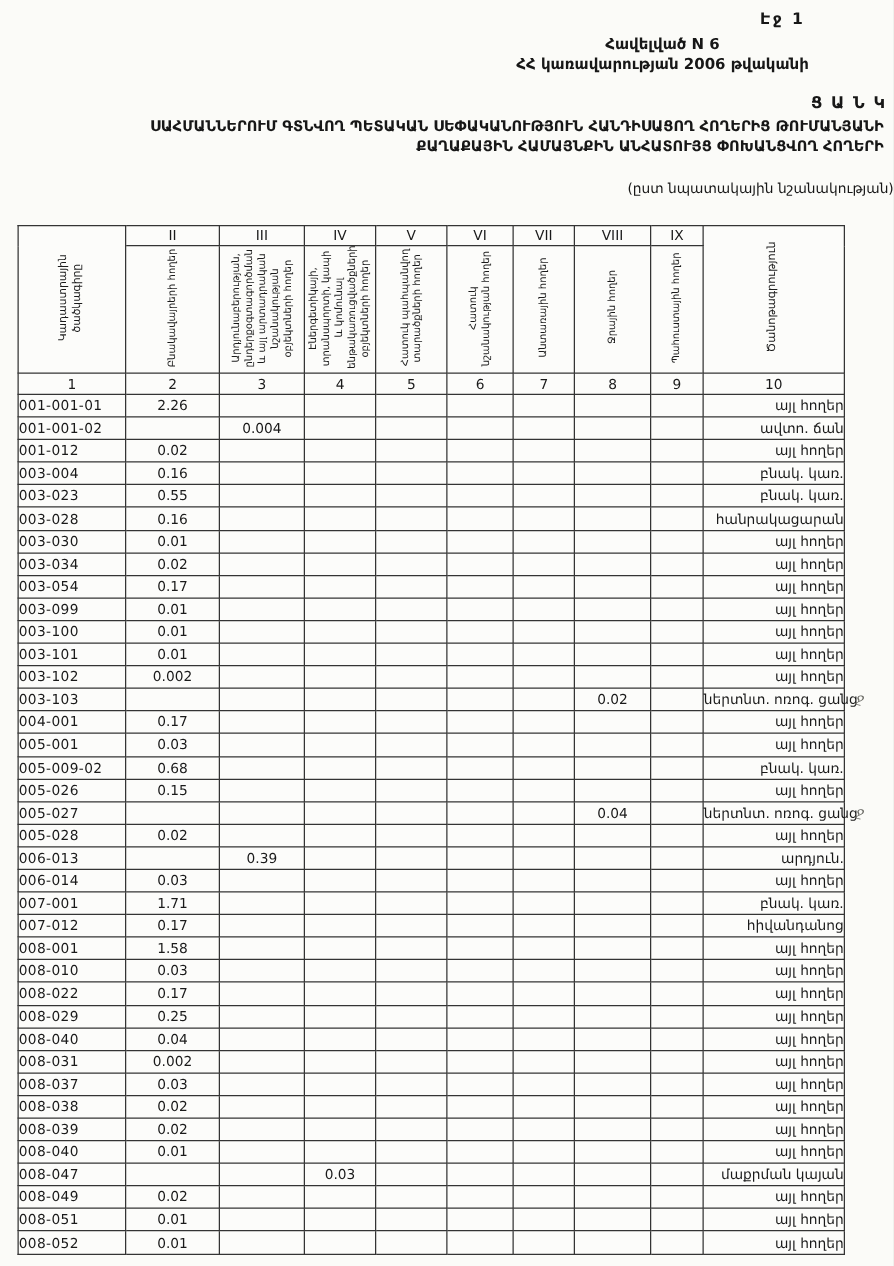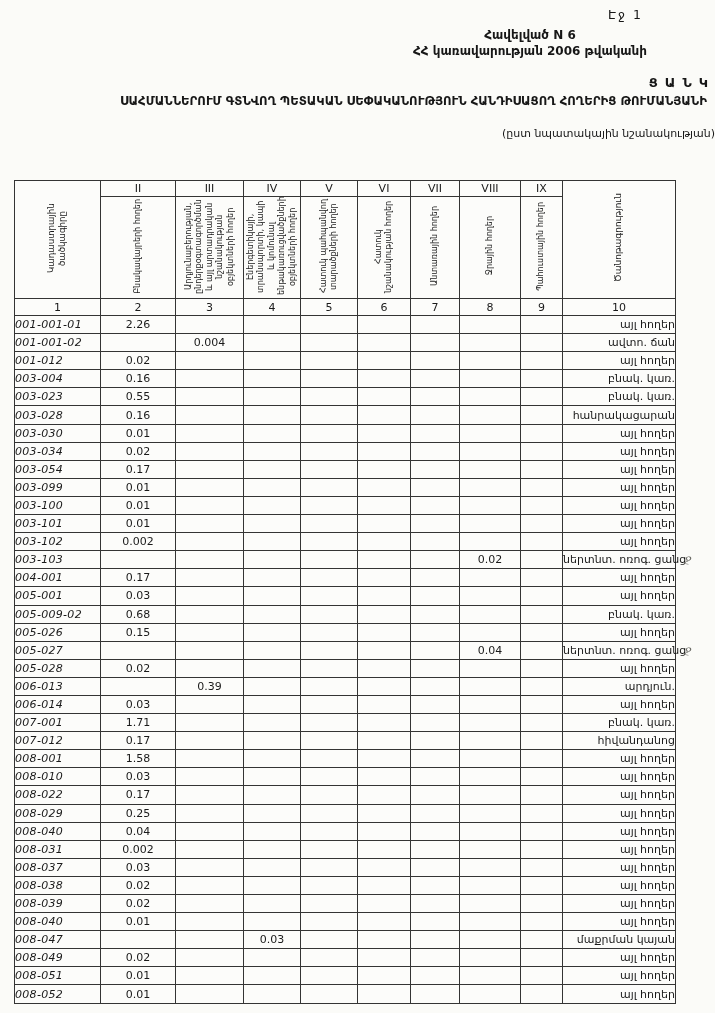--- a/index.html
+++ b/index.html
@@ -4,21 +4,21 @@
 <style>
   html,body{margin:0;padding:0;background:#dededa;}
   .page{
     position:relative;width:715px;height:1013px;margin:0 auto;
     background:#fbfbf8;
     font-family:"DejaVu Sans",sans-serif;color:#171717;
     overflow:hidden;
   }
   .page-num{
     position:absolute;top:7px;left:608px;
-    font-size:12.5px;font-weight:normal;letter-spacing:2px;
+    font-size:12.5px;font-weight:bold;letter-spacing:2px;
   }
   .appendix{
     position:absolute;top:27px;left:350px;width:360px;
     text-align:center;font-size:12px;font-weight:bold;line-height:1.35;
   }
   .title-block{
     position:absolute;top:75px;left:0;width:715px;text-align:right;
   }
   .title-main{font-size:13px;font-weight:bold;letter-spacing:7px;margin-bottom:3px;}
   .title-line{font-size:11.7px;font-weight:bold;line-height:1.4;padding:0 8px;}
@@ -36,21 +36,21 @@
   td.vcell{height:101px;text-align:center;}
   .vert{
     writing-mode:vertical-rl;transform:rotate(180deg);
     display:inline-block;font-size:8px;line-height:1.3;
     max-height:97px;text-align:center;
   }
   td.code-hdr .vert{font-size:8.6px;}
   td.note-hdr .vert{font-size:9px;}
   tr.num-row td{height:16px;text-align:center;font-size:11px;}
   tbody td{height:17.1px;overflow:hidden;}
-  td.code{text-align:left;padding-left:4px;font-size:11px;letter-spacing:0.3px;font-style:italic;}
+  td.code{text-align:left;padding-left:4px;font-size:11px;letter-spacing:0.3px;}
   td.val{text-align:center;font-size:11px;}
   td.note{
     text-align:right;padding-left:4px;font-size:10.6px;
     position:relative;overflow:visible;white-space:nowrap;
   }
   .mark{
     position:absolute;right:-16px;top:1px;
     font-size:11px;color:#6b6b66;font-style:italic;
     transform:rotate(14deg);
     font-family:"DejaVu Serif",serif;
@@ -64,20 +64,21 @@
   <div class="page-num">Էջ 1</div>
 
   <div class="appendix">
     <div>Հավելված N 6</div>
     <div>ՀՀ կառավարության 2006 թվականի</div>
   </div>
 
   <div class="title-block">
     <div class="title-main">ՑԱՆԿ</div>
     <div class="title-line">ՍԱՀՄԱՆՆԵՐՈՒՄ ԳՏՆՎՈՂ ՊԵՏԱԿԱՆ ՍԵՓԱԿԱՆՈՒԹՅՈՒՆ ՀԱՆԴԻՍԱՑՈՂ ՀՈՂԵՐԻՑ ԹՈՒՄԱՆՅԱՆԻ</div>
+    <div class="title-line">ՔԱՂԱՔԱՅԻՆ ՀԱՄԱՅՆՔԻՆ ԱՆՀԱՏՈՒՅՑ ՓՈԽԱՆՑՎՈՂ ՀՈՂԵՐԻ</div>
     <div class="title-sub">(ըստ նպատակային նշանակության)</div>
   </div>
 
   <table class="land">
     <colgroup>
       <col style="width:86px">
         <col style="width:75px">
         <col style="width:68px">
       <col style="width:57px">
         <col style="width:57px">

